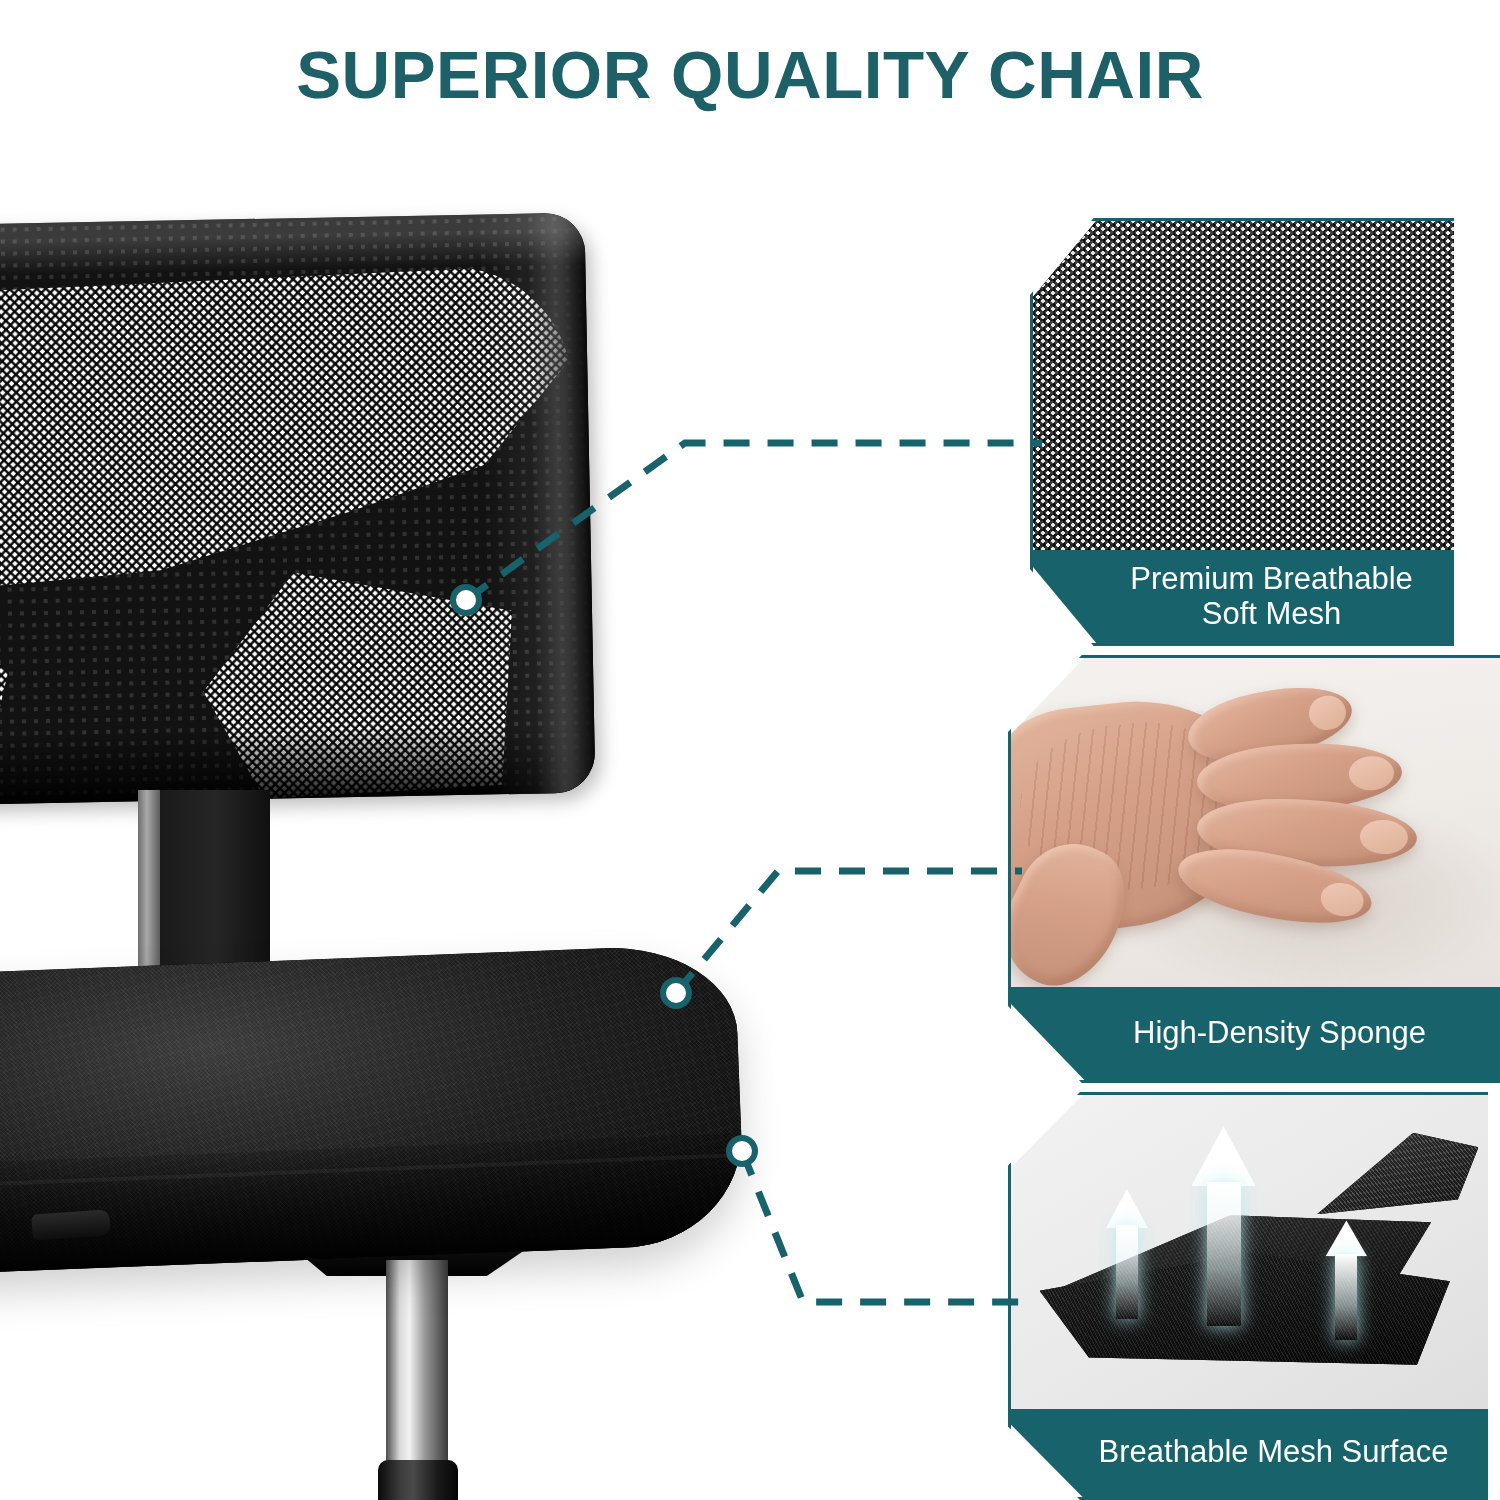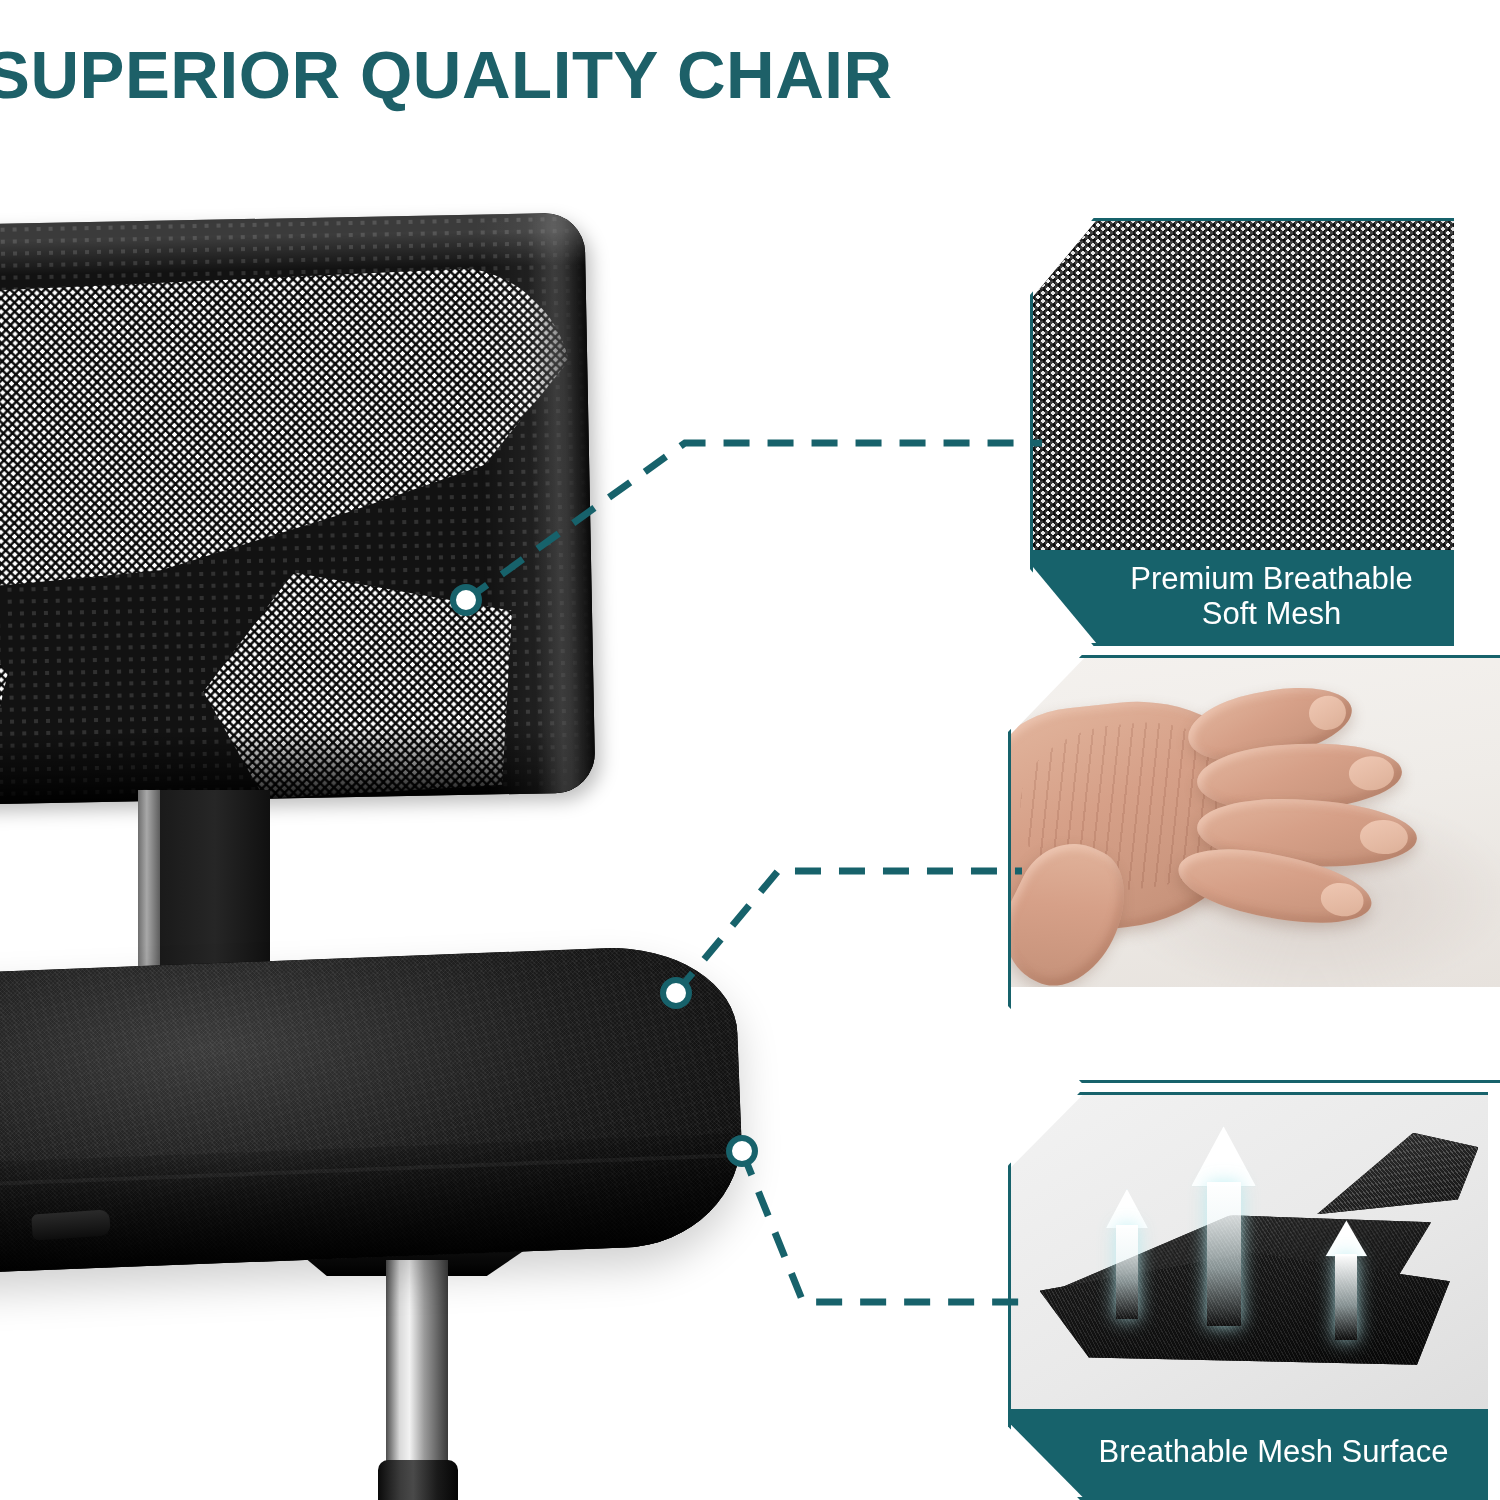--- a/index.html
+++ b/index.html
@@ -6,21 +6,21 @@
   html,body { width:1500px; height:1500px; overflow:hidden; }
   body {
     background:#ffffff;
     font-family:"Liberation Sans", sans-serif;
     position:relative;
   }
 
   
   #header{
     position:absolute; left:0; top:0; width:1500px; height:205px;
-    text-align:left; z-index:40;
+    text-align:center; z-index:40;
   }
   #main-title{
     font-size:66px;
     font-weight:bold;
     letter-spacing:0.5px;
     color:#1d6068;
     line-height:1;
     padding-top:42px;
     font-stretch:condensed;
     transform:scaleX(1.02);
@@ -402,20 +402,21 @@
       <div class="finger" id="f2">
           <span class="nail"></span>
         </div>
       <div class="finger" id="f3">
           <span class="nail"></span>
         </div>
       <div class="finger" id="f4">
           <span class="nail"></span>
         </div>
     </div>
+    <div class="panel-caption">High-Density Sponge</div>
   </div>
 </div>
 
 <div class="panel" id="panel-surface">
   <div class="panel-shape"></div>
   <div class="panel-inner">
     <div class="panel-media" id="media-surface">
       <div class="sheet" id="sheet-flap"></div>
       <div class="sheet" id="sheet-top"></div>
       <div class="sheet" id="sheet-mid"></div>

